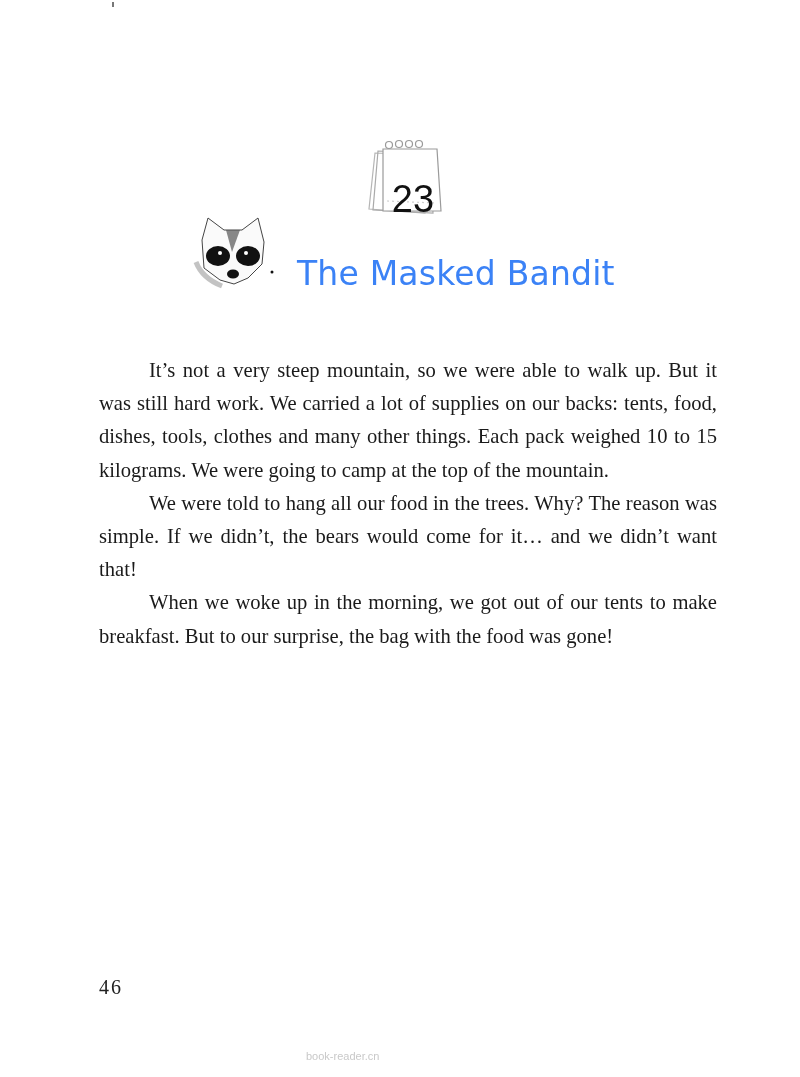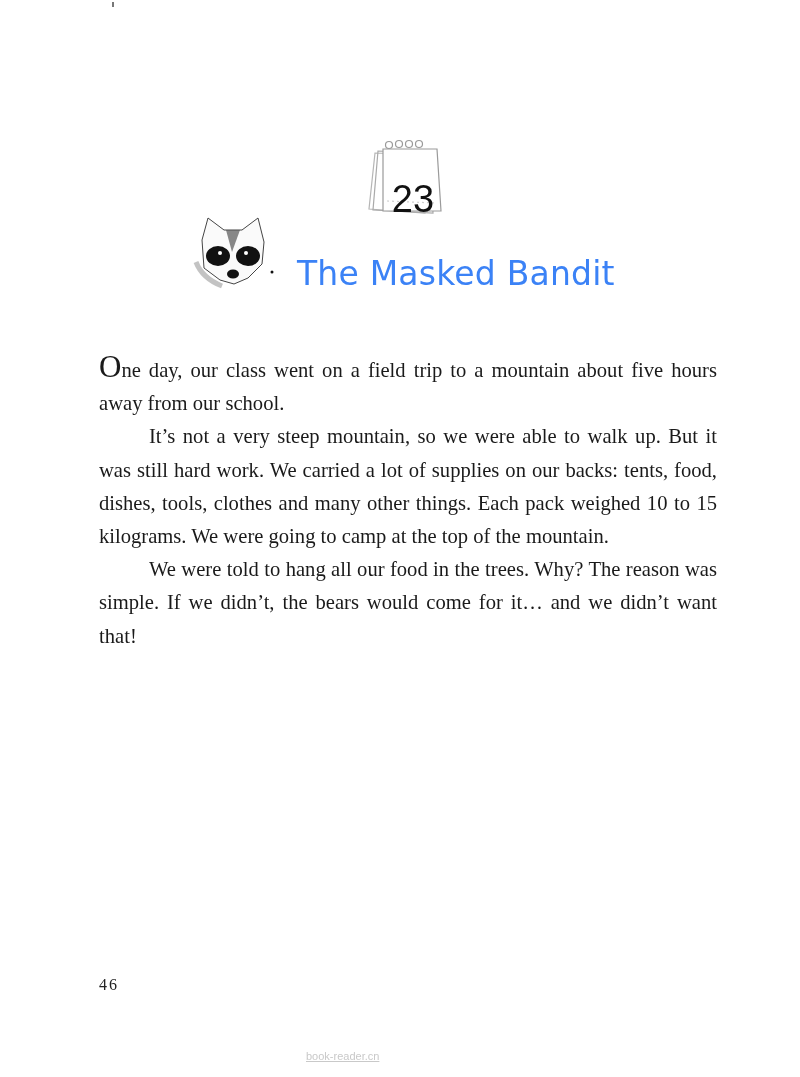--- a/index.html
+++ b/index.html
@@ -6,22 +6,22 @@
   body { width: 800px; height: 1077px; position: relative; overflow: hidden; font-family: "Liberation Serif", "DejaVu Serif", serif; color: #1a1a1a; }
   .speck { position: absolute; left: 112px; top: 2px; width: 2px; height: 5px; background: #777; }
   .calendar { position: absolute; left: 365px; top: 135px; width: 80px; height: 80px; }
   .chapter-num { position: absolute; left: 383px; top: 180px; width: 60px; text-align: center; font-family: "Liberation Sans", "DejaVu Sans", sans-serif; font-size: 38px; color: #111; line-height: 1; }
   .raccoon { position: absolute; left: 192px; top: 212px; width: 82px; height: 80px; }
   .title { position: absolute; left: 297px; top: 254px; font-family: "DejaVu Sans", "Liberation Sans", sans-serif; font-size: 33px; color: #3b82f6; white-space: nowrap; letter-spacing: 0.2px; }
   .body-text { position: absolute; left: 99px; top: 354px; width: 618px; font-size: 20.6px; line-height: 33.2px; text-align: justify; }
   .body-text p { margin: 0; text-indent: 50px; }
   .body-text p.first { text-indent: 0; }
   .dropcap { font-size: 31px; line-height: 0; }
-  .page-num { position: absolute; left: 99px; top: 976px; font-size: 16px; letter-spacing: 2px; color: #222; }
-  .watermark { position: absolute; left: 306px; top: 1050px; font-family: "Liberation Sans", "DejaVu Sans", sans-serif; font-size: 11px; color: #c9c9c9; text-decoration: underline; }
+  .page-num { position: absolute; left: 99px; top: 976px; font-size: 20px; letter-spacing: 2px; color: #222; }
+  .watermark { position: absolute; left: 306px; top: 1050px; font-family: "Liberation Sans", "DejaVu Sans", sans-serif; font-size: 11px; color: #c9c9c9; }
 </style>
 </head>
 <body>
 
 <div class="speck"></div>
 
 <svg class="calendar" viewBox="0 0 80 80">
   <g fill="none" stroke="#9a9a9a" stroke-width="1.2">
     <path d="M10 18 L4 74 L60 78 L62 20 Z" stroke="#b5b5b5"></path>
     <path d="M13 16 L8 75 L68 78 L66 18 Z" stroke="#aaaaaa"></path>
@@ -42,19 +42,19 @@
   <ellipse cx="56" cy="44" rx="12" ry="10" fill="#111"></ellipse>
   <circle cx="28" cy="41" r="2" fill="#fff"></circle>
   <circle cx="54" cy="41" r="2" fill="#fff"></circle>
   <ellipse cx="41" cy="62" rx="6" ry="4.5" fill="#111"></ellipse>
   <path d="M4 50 Q10 66 30 74" stroke="#888" stroke-width="5" fill="none" opacity="0.5"></path>
   <circle cx="80" cy="60" r="1.5" fill="#111"></circle>
 </svg>
 <div class="title">The Masked Bandit</div>
 
 <div class="body-text">
-  <p class="first"><span class="dropcap">O</span><span>ne day, our class went on a field trip to a mountain about five hours away from our school.</span></p>
   <p>It’s not a very steep mountain, so we were able to walk up. But it was still hard work. We carried a lot of supplies on our backs: tents, food, dishes, tools, clothes and many other things. Each pack weighed 10 to 15 kilograms. We were going to camp at the top of the mountain.</p>
   <p>We were told to hang all our food in the trees. Why? The reason was simple. If we didn’t, the bears would come for it… and we didn’t want that!</p>
+  <p>When we woke up in the morning, we got out of our tents to make breakfast. But to our surprise, the bag with the food was gone!</p>
 </div>
 
 <div class="page-num">46</div>
 <div class="watermark">book-reader.cn</div>
 
 </body></html>

